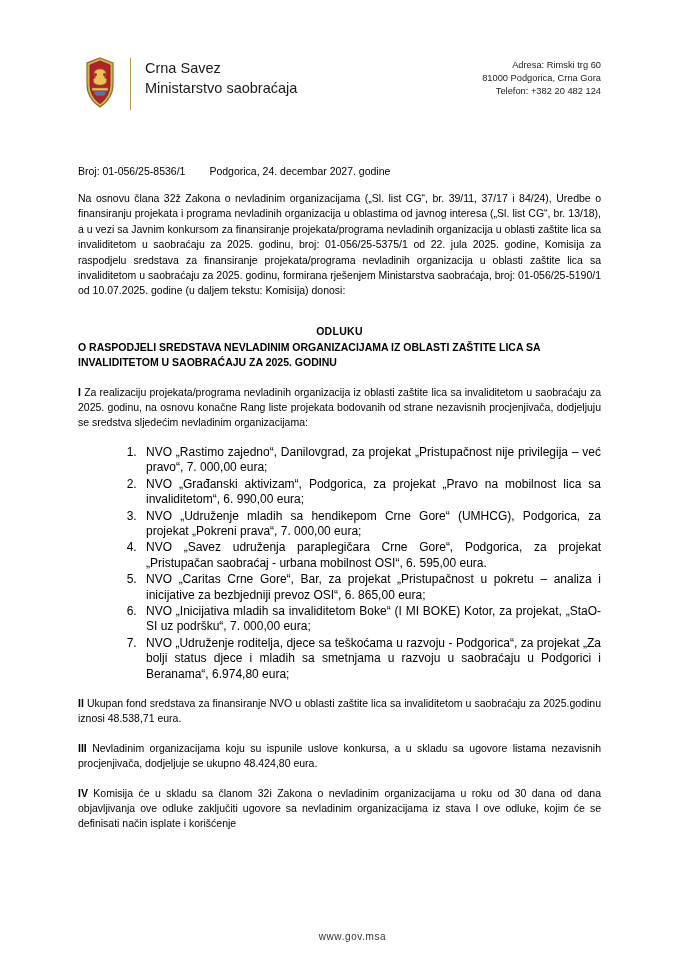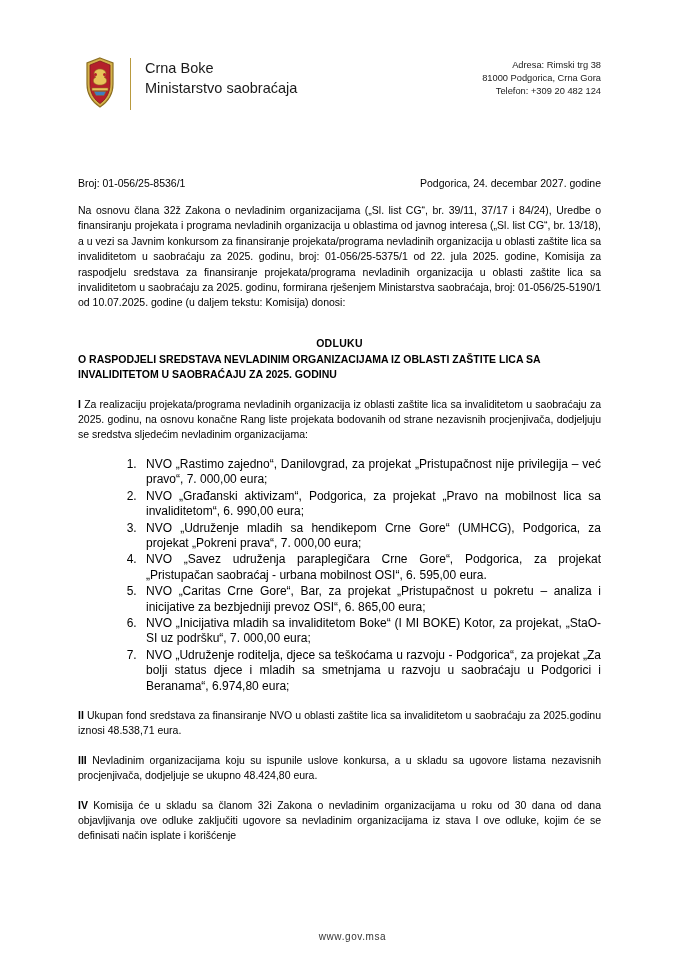--- a/index.html
+++ b/index.html
@@ -64,24 +64,24 @@
     font-size: 9.3px;
     line-height: 13px;
     color: #1a1a1a;
     padding-top: 3px;
     flex: 0 0 auto;
   }
 
   
   .meta {
     display: flex;
-    justify-content: space-between;
-    font-size: 10.5px;
-    margin-top: 48px;
+    font-size: 10.5px;
+    margin-top: 36px;
     line-height: 14px;
+    gap: 24px;
   }
 
   
   .para {
     font-size: 10.5px;
     line-height: 15.4px;
     text-align: justify;
     margin-top: 13px;
   }
   .title-odluka {
@@ -143,27 +143,27 @@
         <path d="M21 5 L31 9 L31 28 C31 38 26 44 21 47.5 C16 44 11 38 11 28 L11 9 Z" fill="#b5202b" stroke="#7d1a20" stroke-width="0.8"></path>
         <path d="M21 13 c-4 0 -6 2.5 -6 5 c0 1.6 1 2.6 2 3.1 c-1.6 .7 -2.6 2 -2.6 3.6 c0 2.6 2.6 4.3 6.6 4.3 s6.6 -1.7 6.6 -4.3 c0 -1.6 -1 -2.9 -2.6 -3.6 c1 -.5 2 -1.5 2 -3.1 c0 -2.5 -2 -5 -6 -5 z" fill="#e8c35a" stroke="#8d6f22" stroke-width="0.6"></path>
         <circle cx="16.5" cy="18.5" r="1.5" fill="#b5202b"></circle>
         <circle cx="25.5" cy="18.5" r="1.5" fill="#b5202b"></circle>
         <path d="M13 32 h16 v2.6 h-16 z" fill="#e8c35a" stroke="#8d6f22" stroke-width="0.5"></path>
         <path d="M15 35.5 h12 l-2 4 h-8 z" fill="#3f7fbf" stroke="#8d6f22" stroke-width="0.5"></path>
       </svg>
     </div>
     <div class="vrule"></div>
     <div class="org">
-      <div class="l1">Crna Boke</div>
+      <div class="l1">Crna Savez</div>
       <div class="l2">Ministarstvo saobraćaja</div>
     </div>
     <div class="contact">
-      <div>Adresa: Rimski trg 38</div>
+      <div>Adresa: Rimski trg 60</div>
       <div>81000 Podgorica, Crna Gora</div>
-      <div>Telefon: +309 20 482 124</div>
+      <div>Telefon: +382 20 482 124</div>
     </div>
   </div>
 
   <div class="meta">
     <div>Broj: 01-056/25-8536/1</div>
     <div>Podgorica, 24. decembar 2027. godine</div>
   </div>
 
   <div class="para">Na osnovu člana 32ž Zakona o nevladinim organizacijama („Sl. list CG“, br. 39/11, 37/17 i 84/24), Uredbe o finansiranju projekata i programa nevladinih organizacija u oblastima od javnog interesa („Sl. list CG“, br. 13/18), a u vezi sa Javnim konkursom za finansiranje projekata/programa nevladinih organizacija u oblasti zaštite lica sa invaliditetom u saobraćaju za 2025. godinu, broj: 01-056/25-5375/1 od 22. jula 2025. godine, Komisija za raspodjelu sredstava za finansiranje projekata/programa nevladinih organizacija u oblasti zaštite lica sa invaliditetom u saobraćaju za 2025. godinu, formirana rješenjem Ministarstva saobraćaja, broj: 01-056/25-5190/1 od 10.07.2025. godine (u daljem tekstu: Komisija) donosi:</div>
 

